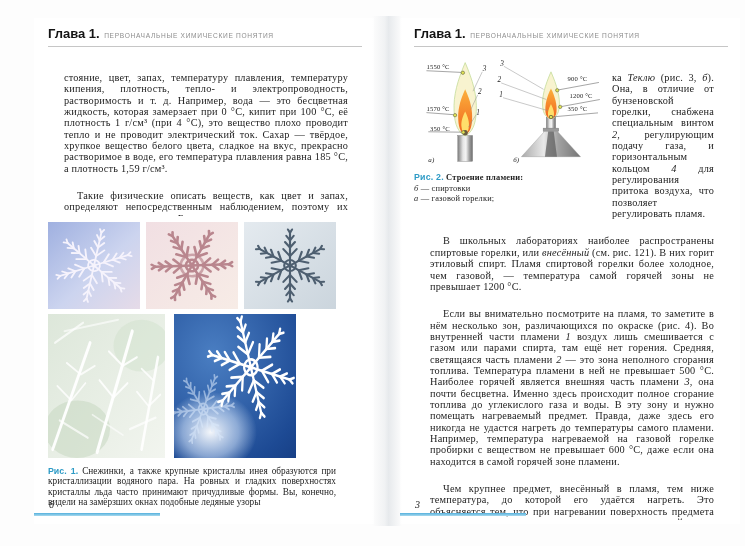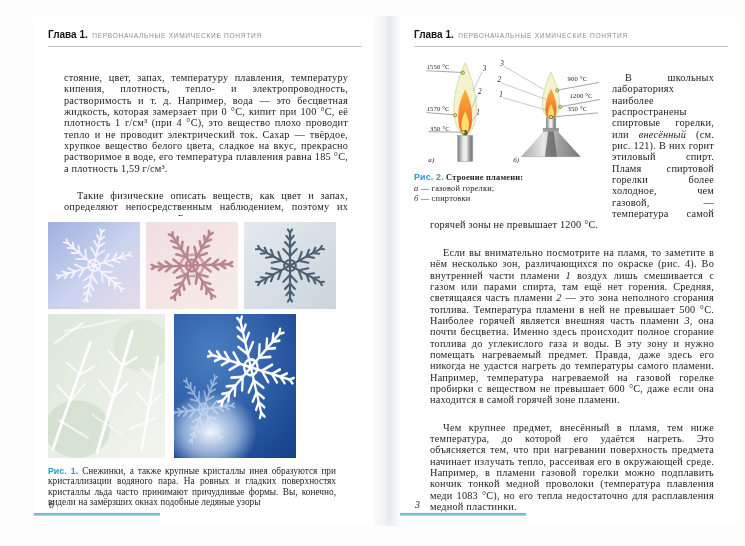--- a/index.html
+++ b/index.html
@@ -5,21 +5,21 @@
   html,body{margin:0;padding:0;background:#ffffff;}
   .stage{position:relative;width:745px;height:546px;background:#fdfdfd;overflow:hidden;
          font-family:"Liberation Serif",serif;}
   .page{position:absolute;top:18px;width:340px;height:506px;background:#fff;}
   .page-left{left:34px;}
   .page-right{left:400px;}
   .gutter{position:absolute;left:372px;top:16px;width:30px;height:510px;
           background:linear-gradient(90deg,rgba(0,0,0,0) 0%,rgba(95,115,135,.08) 42%,rgba(95,115,135,.14) 55%,rgba(0,0,0,0) 100%);}
   .runhead{margin:6px 12px 0 14px;font-family:"Liberation Sans",sans-serif;
            padding-bottom:4px;border-bottom:1px solid #c6c6c6;white-space:nowrap;}
-  .runhead .ch{font-weight:bold;font-size:10px;color:#141414;}
+  .runhead .ch{font-weight:bold;font-size:13px;color:#141414;}
   .runhead .ti{color:#8d8d8d;font-size:6.6px;letter-spacing:.7px;}
   .body-text{margin:9px 10px 0 14px;width:316px;font-size:10.3px;line-height:11.35px;
              text-align:justify;color:#242424;letter-spacing:.2px;}
   .bt-left{height:160px;overflow:hidden;}
   .bt-right{height:464px;overflow:hidden;}
   .body-text p{margin:16px;text-indent:13px;}
   .body-text p.noindent{text-indent:0;}
   .prow{display:flex;margin:0 0 0 14px;}
   .prow1{margin-top:6px;}
   .prow1 .photo{margin-right:6px;}
@@ -253,25 +253,26 @@
           <text class="svgzone" x="92" y="42.5">1</text>
           <text class="svgsub" x="15" y="113">а)</text>
           <text class="svgsub" x="107" y="113">б)</text>
         </svg>
 
         <div class="fig4-caption">
           <div>
             <span class="figlabel">Рис. 2.</span>
             <span class="bold">Строение пламени:</span>
           </div>
+          <div><i>б</i> — спиртовки</div>
           <div><i>а</i> — газовой горелки;</div>
-          <div><i>б</i> — спиртовки</div>
         </div>
       </div>
 
+      <p class="noindent">ка <i>Теклю</i> (рис. 3, <i>б</i>). Она, в отличие от бунзеновской горелки, снабжена специальным винтом <i>2</i>, регулирующим подачу газа, и горизонтальным кольцом <i>4</i> для регулирования притока воздуха, что позволяет регулировать пламя.</p>
       <p>В школьных лабораториях наиболее распространены спиртовые горелки, или <i>внесённый</i> (см. рис. 121). В них горит этиловый спирт. Пламя спиртовой горелки более холодное, чем газовой, — температура самой горячей зоны не превышает 1200 °C.</p>
       <p>Если вы внимательно посмотрите на пламя, то заметите в нём несколько зон, различающихся по окраске (рис. 4). Во внутренней части пламени <i>1</i> воздух лишь смешивается с газом или парами спирта, там ещё нет горения. Средняя, светящаяся часть пламени <i>2</i> — это зона неполного сгорания топлива. Температура пламени в ней не превышает 500 °C. Наиболее горячей является внешняя часть пламени <i>3</i>, она почти бесцветна. Именно здесь происходит полное сгорание топлива до углекислого газа и воды. В эту зону и нужно помещать нагреваемый предмет. Правда, даже здесь его никогда не удастся нагреть до температуры самого пламени. Например, температура нагреваемой на газовой горелке пробирки с веществом не превышает 600 °C, даже если она находится в самой горячей зоне пламени.</p>
       <p>Чем крупнее предмет, внесённый в пламя, тем ниже температура, до которой его удаётся нагреть. Это объясняется тем, что при нагревании поверхность предмета начинает излучать тепло, рассеивая его в окружающей среде. Например, в пламени газовой горелки можно подплавить кончик тонкой медной проволоки (температура плавления меди 1083 °C), но его тепла недостаточно для расплавления медной пластинки.</p>
     </div>
 
     <div class="footer">
       <span class="pagenum">3</span>
       <div class="footrule"></div>
     </div>
   </div>

